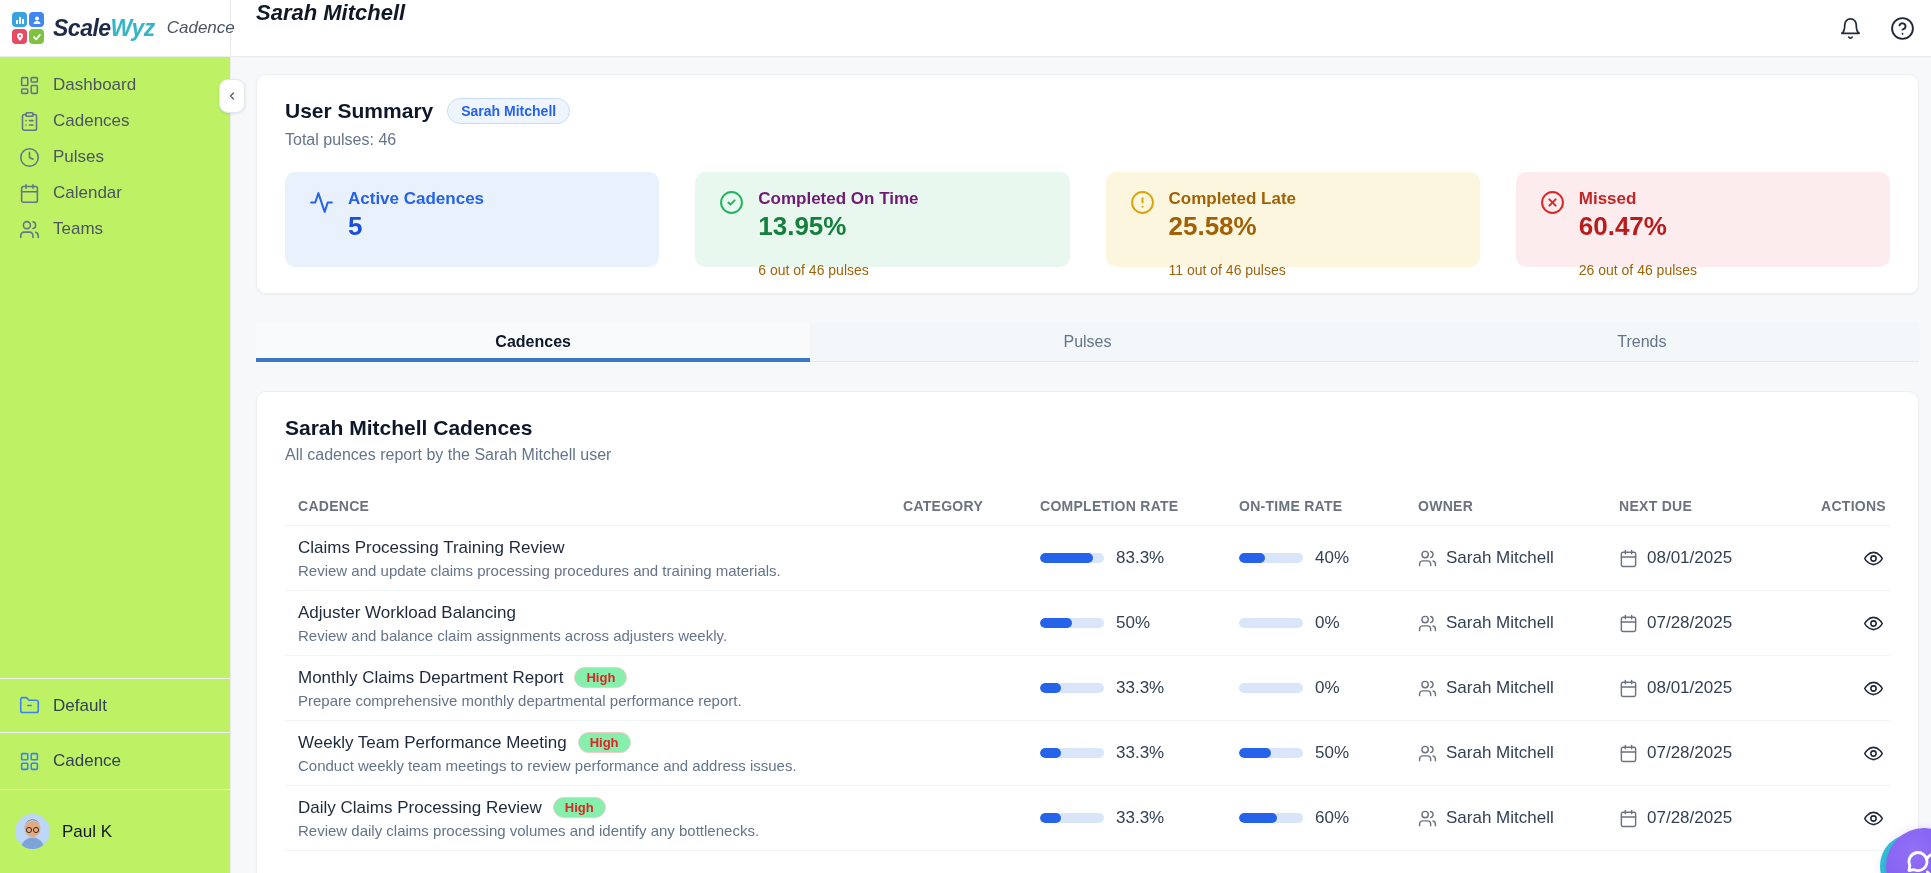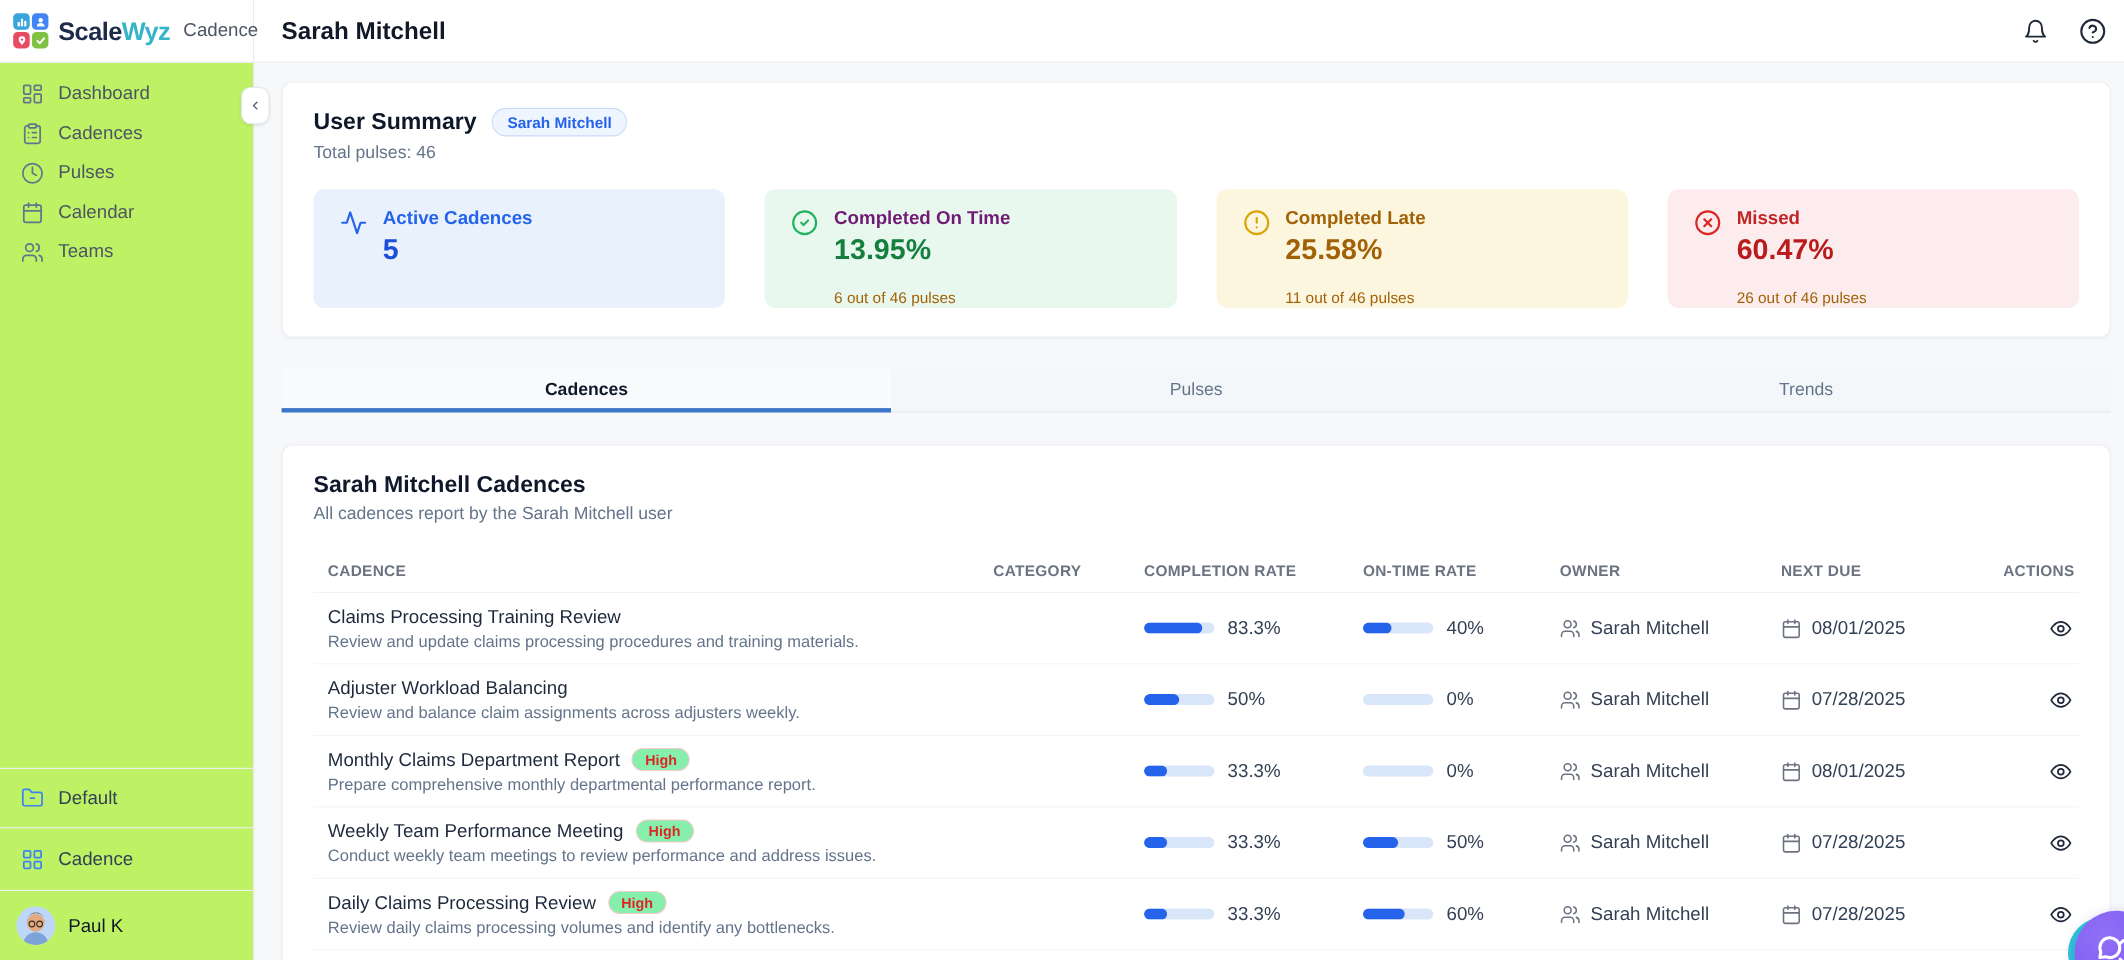--- a/index.html
+++ b/index.html
@@ -7,21 +7,21 @@
   body {
     font-family:"Liberation Sans", sans-serif;
     background:#f7f8fa; color:#111827; position:relative;
   }
   svg { display:block; }
 
   
   .topbar {
     position:absolute; top:0; left:0; right:0; height:57px;
     background:#fff; border-bottom:1px solid #e8eaee;
-    display:flex; align-items:center; z-index:10;
+    display:flex; z-index:10;font-style:italic;
   }
   .topbar-left {
     width:231px; height:100%; flex:none; display:flex; align-items:center;
     padding-left:12px; border-right:1px solid #e8eaee;
   }
   .logo-tiles { display:grid; grid-template-columns:15px 15px; grid-template-rows:15px 15px; gap:2px; margin-right:9px; }
   .tile { border-radius:4px; display:flex; align-items:center; justify-content:center; }
   .tile-chart { background:#38a3dc; } .tile-user { background:#4285f4; }
   .tile-pin { background:#e84a63; } .tile-check { background:#7fc242; }
   .brand-name { font-size:23px; font-weight:700; letter-spacing:-0.5px; }
@@ -43,21 +43,21 @@
   }
   .side-item .nav-ic { color:#64748b; }
   .sidebar-bottom { position:absolute; left:0; right:0; bottom:0; }
   .ws-item {
     height:54px; border-top:1px solid #eef0f3; display:flex; align-items:center;
     gap:13px; padding:0 19px; color:#334155; font-size:17px; cursor:pointer;
   }
   .ws-item .ws-ic { color:#3b82f6; }
   .ws-cadence { height:57px; }
   .user-item {
-    height:64px; border-top:1px solid #eef0f3; display:flex; align-items:center;
+    height:84px; border-top:1px solid #eef0f3; display:flex; align-items:center;
     gap:12px; padding:0 15px; color:#111827; font-size:17px; cursor:pointer;
   }
   .avatar {
     width:35px; height:35px; border-radius:50%; background:#bcd7f7; overflow:hidden;
     flex:none; display:flex; align-items:center; justify-content:center;
   }
   .collapse-btn {
     position:absolute; left:219px; top:79px; width:26px; height:34px; z-index:20;
     background:#fff; border:1px solid #e2e8f0; border-radius:9px;
     box-shadow:0 1px 3px rgba(16,24,40,.10); color:#475569;
@@ -72,21 +72,21 @@
     box-shadow:0 1px 2px rgba(16,24,40,.04); padding:23px 28px 26px;
   }
   .summary-head { display:flex; align-items:center; gap:14px; }
   .summary-title { font-size:21px; font-weight:700; color:#0f172a; }
   .user-badge {
     font-size:14px; font-weight:600; color:#2563eb; background:#eef5ff;
     border:1px solid #c9dcf8; border-radius:999px; padding:4px 13px;
   }
   .summary-sub { margin-top:7px; font-size:16px; color:#64748b; }
   .stats-row { display:flex; gap:36px; margin-top:23px; }
-  .stat-card { flex:1; border-radius:10px; padding:17px 24px; height:108px; display:flex; gap:14px; }
+  .stat-card { flex:1; border-radius:10px; padding:17px 24px; height:95px; display:flex; gap:14px; }
   .stat-ic { margin-top:1px; }
   .stat-label { font-size:17px; font-weight:600; }
   .stat-value { font-size:26px; font-weight:700; margin-top:2px; }
   .stat-sub { font-size:14px; color:#a16207; margin-top:20px; }
   .t-blue { background:#e9f1fd; } .t-blue .stat-label { color:#2563eb; } .t-blue .stat-value { color:#1d4ed8; } .t-blue .stat-ic { color:#2563eb; }
   .t-green { background:#e9f8ef; } .t-green .stat-label { color:#701a75; } .t-green .stat-value { color:#15803d; } .t-green .stat-ic { color:#22b35e; }
   .t-yellow { background:#fcf6df; } .t-yellow .stat-label { color:#a16207; } .t-yellow .stat-value { color:#a16207; } .t-yellow .stat-ic { color:#d9a509; }
   .t-red { background:#fceced; } .t-red .stat-label { color:#c02626; } .t-red .stat-value { color:#b91c1c; } .t-red .stat-ic { color:#dc2626; }
 
   

